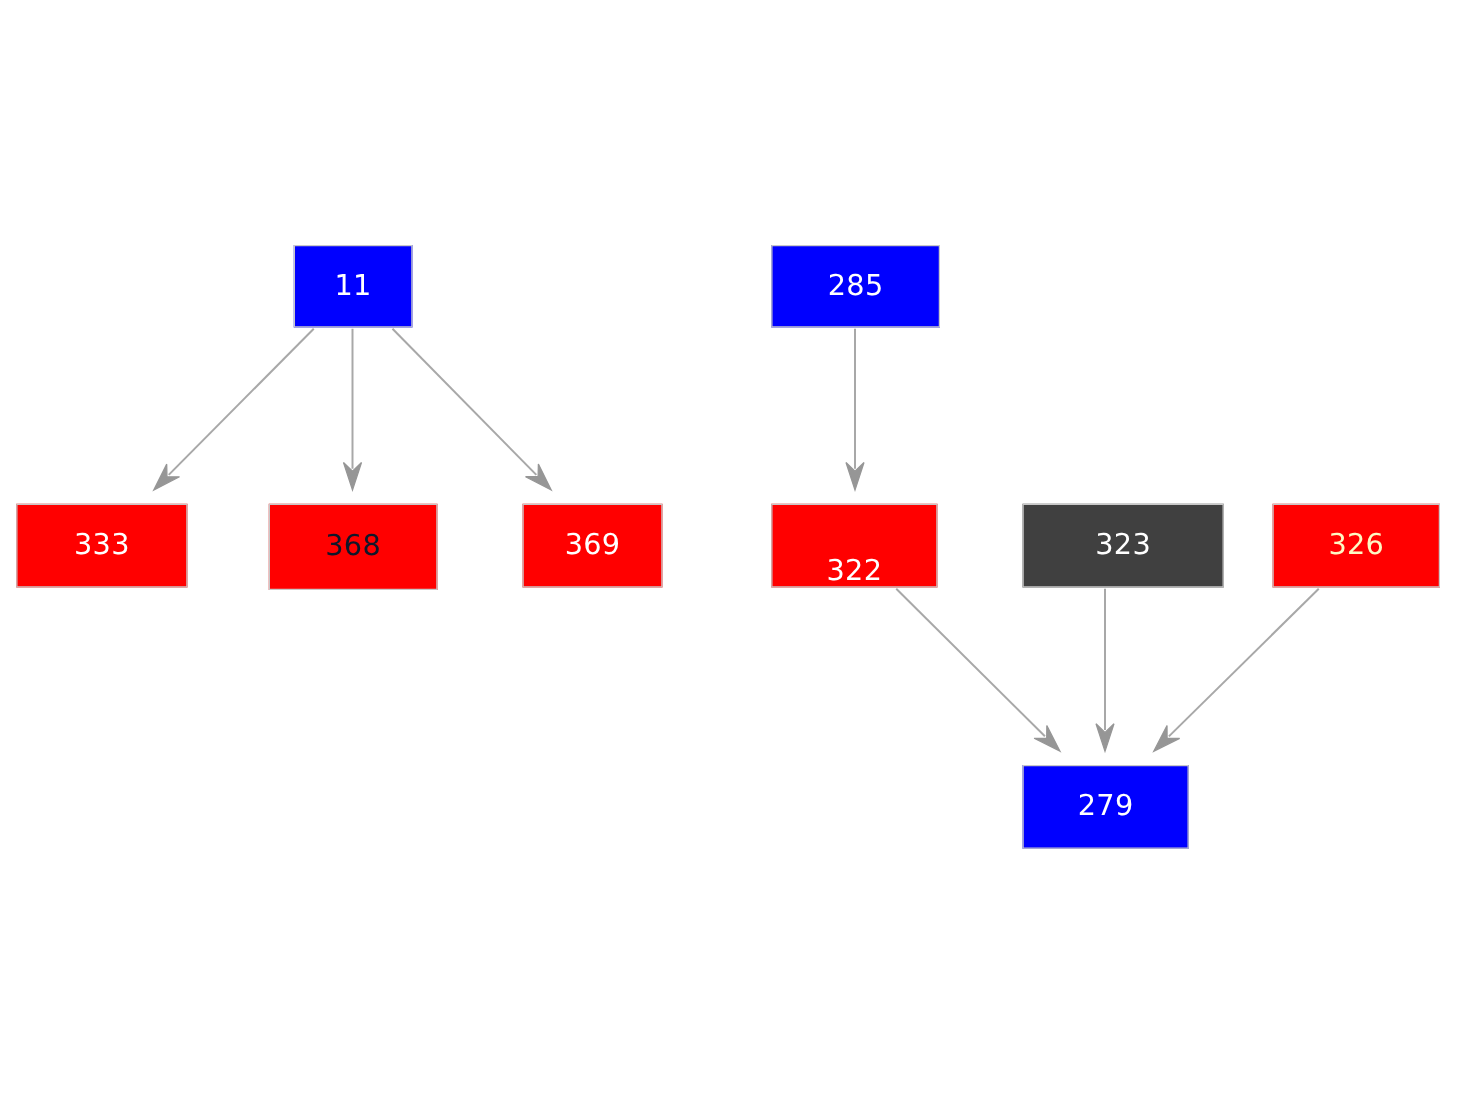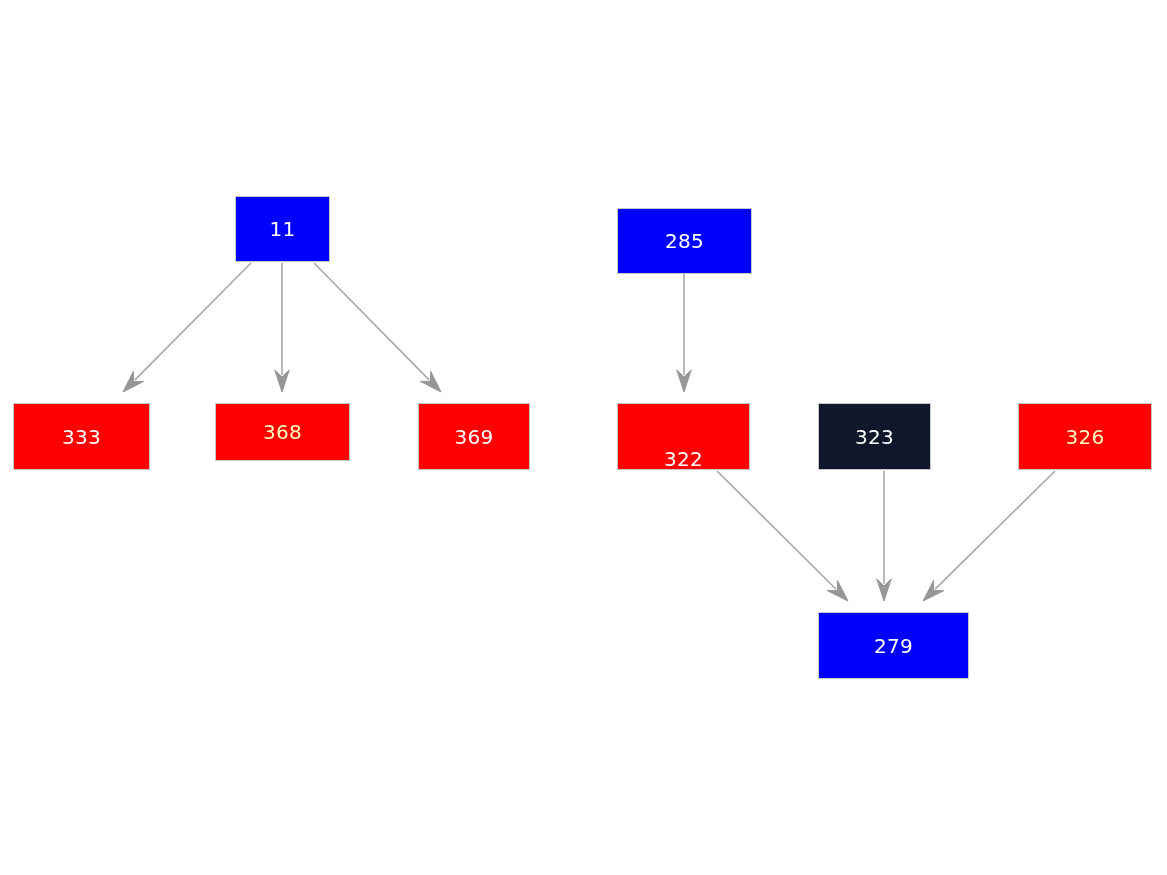--- a/index.html
+++ b/index.html
@@ -26,21 +26,21 @@
     height: 875px;
     pointer-events: none;
   }
   .node {
     position: absolute;
     box-sizing: border-box;
     display: flex;
     align-items: center;
     justify-content: center;
     color: #ffffff;
-    font-size: 20px;
+    font-size: 23px;
     font-family: "DejaVu Sans", "Liberation Sans", sans-serif;
     line-height: 1;
     letter-spacing: 0.2px;
     user-select: none;
   }
   .node-label {
     pointer-events: none;
     white-space: nowrap;
   }
 </style>
@@ -77,39 +77,39 @@
       <g>
         <line x1="1055" y1="471" x2="935.1122243342916" y2="589.071294216228" stroke="#a8a8a8" stroke-width="1.6"></line>
         <polygon points="923.00,601.00 933.62,580.43 933.69,590.47 943.73,590.69" fill="#969696" stroke="#969696" stroke-width="1"></polygon>
       </g>
     </svg>
 
   <div id="node-layer">
       <div class="node" style="left: 235px; top: 196px; width: 95px; height: 66px; background: rgb(0, 0, 255); border: 1px solid rgb(200, 200, 200); color: rgb(255, 255, 255);">
         <span class="node-label">11</span>
       </div>
-      <div class="node" style="left: 617px; top: 196px; width: 135px; height: 66px; background: rgb(0, 0, 255); border: 1px solid rgb(200, 200, 200); color: rgb(255, 255, 255); margin-top: 12px;">
+      <div class="node" style="left: 617px; top: 196px; width: 135px; height: 66px; background: rgb(0, 0, 255); border: 1px solid rgb(200, 200, 200); color: rgb(255, 255, 255);">
         <span class="node-label">285</span>
       </div>
       <div class="node" style="left: 13px; top: 403px; width: 137px; height: 67px; background: rgb(255, 0, 0); border: 1px solid rgb(200, 200, 200); color: #ffffff;">
         <span class="node-label">333</span>
       </div>
-      <div class="node" style="left: 215px; top: 403px; width: 135px; height: 58px; background: rgb(255, 0, 0); border: 1px solid rgb(200, 200, 200); color: #fef9c3; text-align: right;">
+      <div class="node" style="left: 215px; top: 403px; width: 135px; height: 69px; background: rgb(255, 0, 0); border: 1px solid rgb(200, 200, 200); color: #0f172a; text-align: right;">
         <span class="node-label">368</span>
       </div>
       <div class="node" style="left: 418px; top: 403px; width: 112px; height: 67px; background: rgb(255, 0, 0); border: 1px solid rgb(200, 200, 200); color: rgb(255, 255, 255);">
         <span class="node-label">369</span>
       </div>
       <div class="node" style="left: 617px; top: 403px; width: 133px; height: 67px; background: rgb(255, 0, 0); border: 1px solid rgb(200, 200, 200); color: rgb(255, 255, 255); align-items: flex-end;">
         <span class="node-label">322</span>
       </div>
-      <div class="node" style="left: 818px; top: 403px; width: 113px; height: 67px; background: #0f172a; border: 1px solid rgb(200, 200, 200); color: rgb(255, 255, 255);">
+      <div class="node" style="left: 818px; top: 403px; width: 161px; height: 67px; background: #404040; border: 1px solid rgb(200, 200, 200); color: rgb(255, 255, 255);">
         <span class="node-label">323</span>
       </div>
       <div class="node" style="left: 1018px; top: 403px; width: 134px; height: 67px; background: rgb(255, 0, 0); border: 1px solid rgb(200, 200, 200); color: #fef9c3;">
         <span class="node-label">326</span>
       </div>
-      <div class="node" style="left: 818px; top: 612px; width: 151px; height: 67px; background: rgb(0, 0, 255); border: 1px solid rgb(200, 200, 200); color: rgb(255, 255, 255); text-align: right;">
+      <div class="node" style="left: 818px; top: 612px; width: 133px; height: 67px; background: rgb(0, 0, 255); border: 1px solid rgb(200, 200, 200); color: rgb(255, 255, 255); text-align: right;">
         <span class="node-label">279</span>
       </div>
     </div>
 
 </div>
 
 </body></html>

